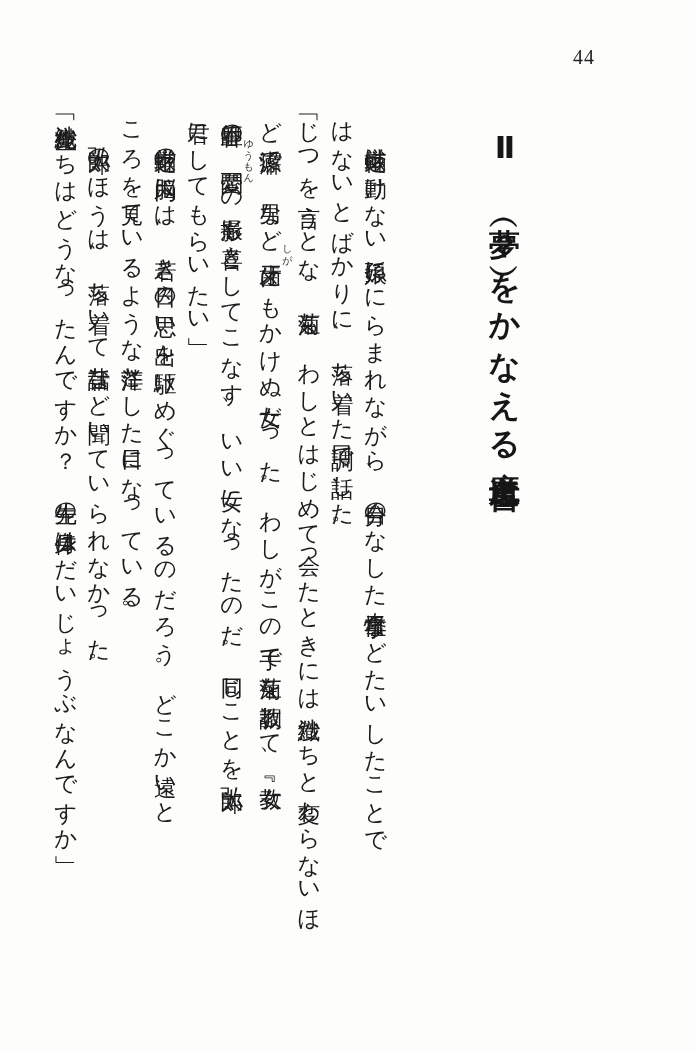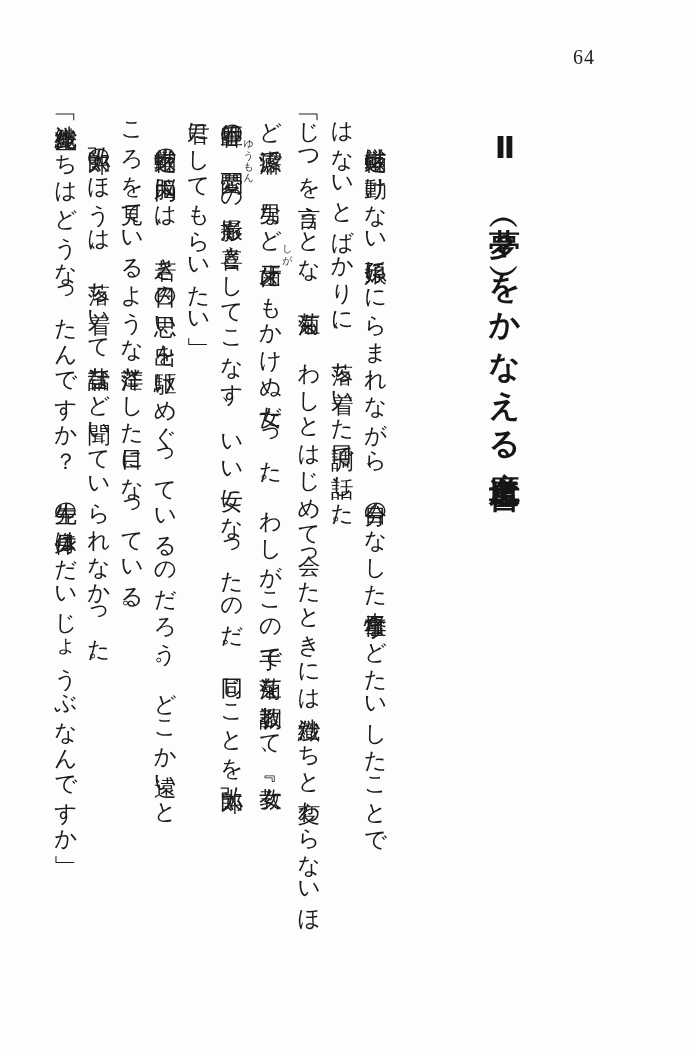--- a/index.html
+++ b/index.html
@@ -49,21 +49,21 @@
     font-size:10px;
     letter-spacing:0;
     color:#333;
     font-family:"Liberation Serif","DejaVu Serif",serif;
   }
 </style>
 </head>
 <body>
 
 <div class="page">
-  <div class="page-number">64</div>
+  <div class="page-number">44</div>
 
   <div class="chapter-heading">Ⅱ　夢（？）をかなえる魔道書</div>
 
   <div class="body-text">
       <div class="line">　厳之輔は動けない孫娘ににらまれながら、自分のなした奇怪事などたいしたことで</div>
       <div class="line">はないとばかりに、落ち着いた口調で話した。</div>
       <div class="line">「じつを言うとな、菊江も、わしとはじめて会ったときには沙織たちと変わらないほ</div>
       <div class="line">ど潔癖で、男など<ruby>歯牙<rt>しが</rt></ruby>にもかけぬ女だった。わしがこの手で菊江を調教して、『女教</div>
       <div class="line">師香里の<ruby>憂悶<rt>ゆうもん</rt></ruby>』の撮影も喜々としてこなす、いい女になったのだ。同じことを弘太郎</div>
       <div class="line">君にしてもらいたい」</div>

